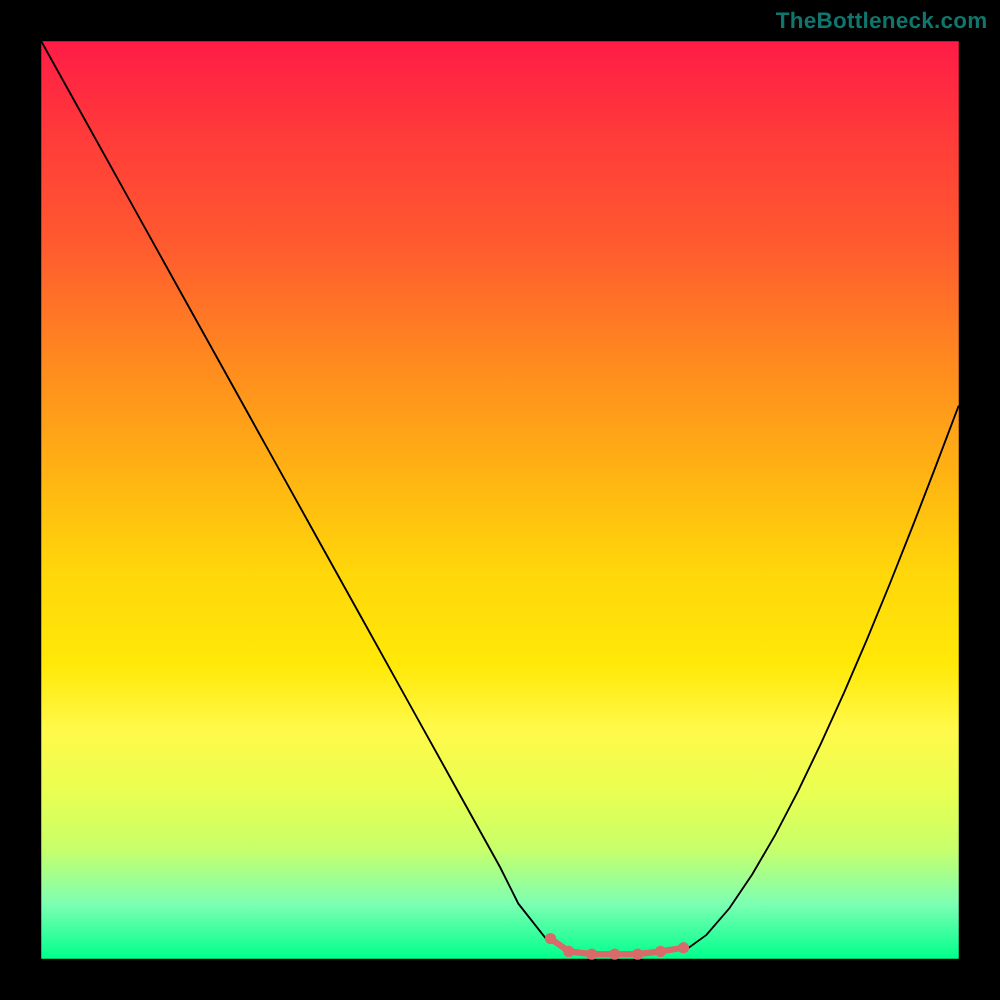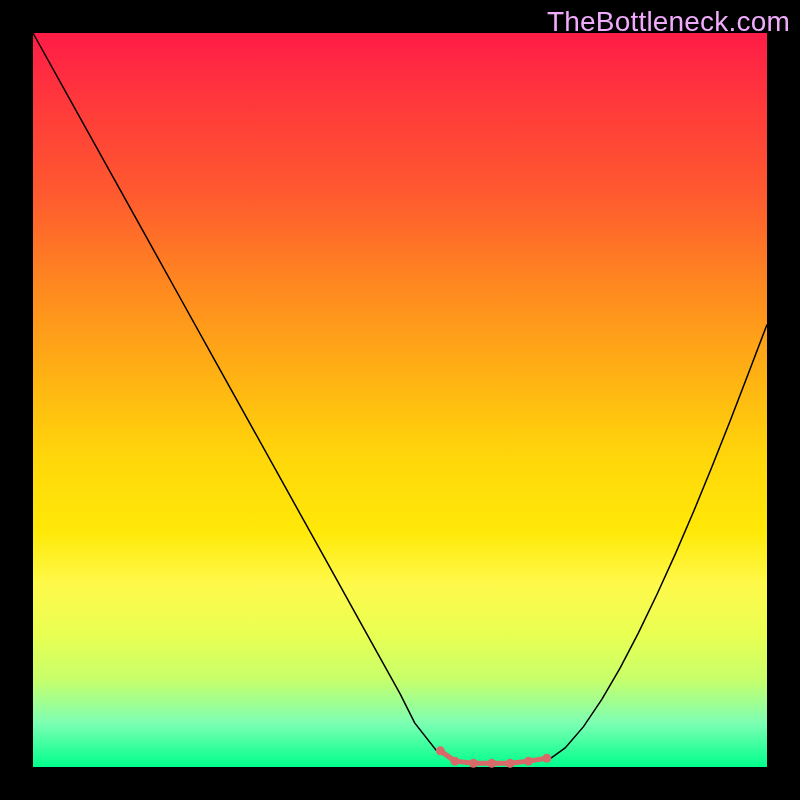--- a/index.html
+++ b/index.html
@@ -29,23 +29,23 @@
       #c8ff6a 88%,
       #7dffb3 94%,
       #00ff8c 100%
     );
   }
   .watermark {
     position: absolute;
     top: 6px;
     right: 10px;
     font-family: Arial, Helvetica, sans-serif;
-    font-size: 28px;
-    font-weight: 400;
-    color: #f0abfc;
+    font-size: 18px;
+    font-weight: 700;
+    color: #0f766e;
     letter-spacing: 0.2px;
     user-select: none;
   }
   svg.curves {
     position: absolute;
     left: 0;
     top: 0;
     width: 734px;
     height: 734px;
     overflow: visible;

